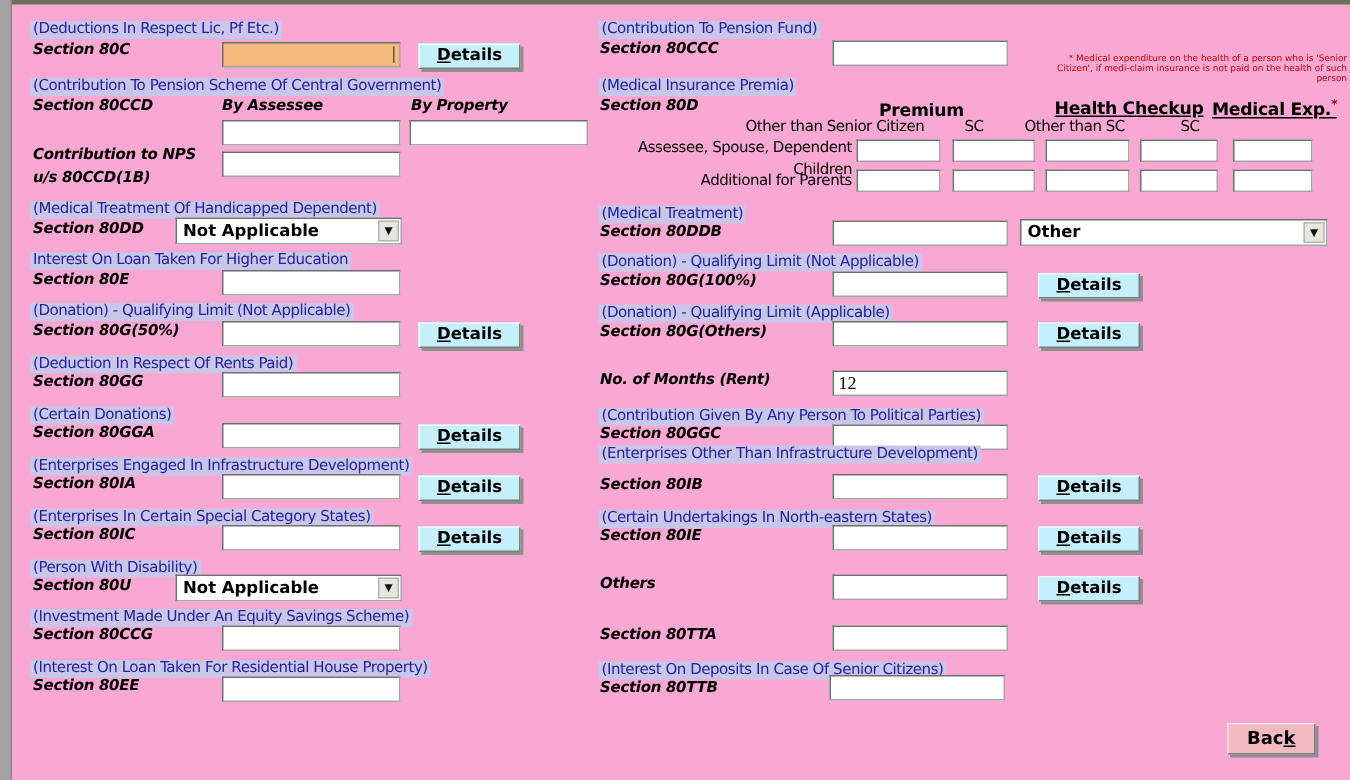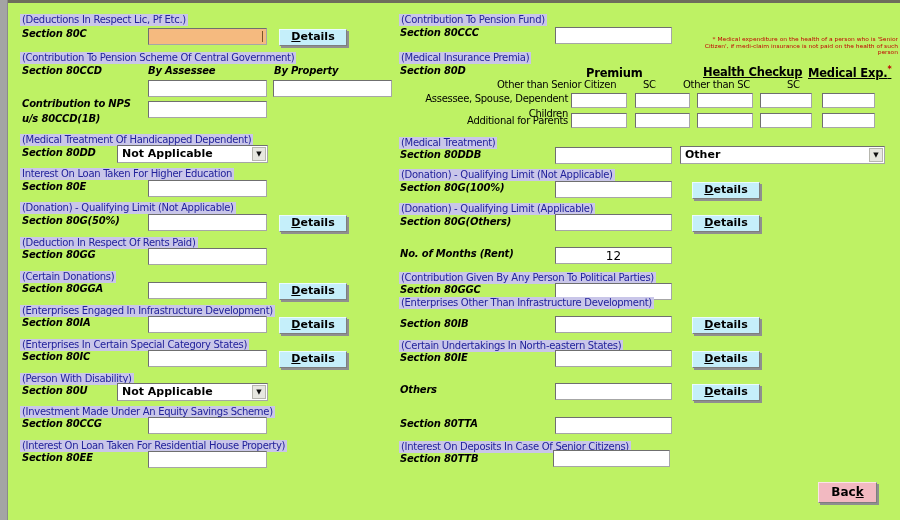--- a/index.html
+++ b/index.html
@@ -1,26 +1,26 @@
 <!DOCTYPE html>
 <html><head>
 <meta charset="utf-8">
 <style>
   html,body{margin:0;padding:0;background:#e8e8e8;}
-  #screen{position:relative;width:900px;height:520px;background:#bef264;
+  #screen{position:relative;width:900px;height:520px;background:#f9a8d4;
           font-family:"DejaVu Sans","Liberation Sans",sans-serif;overflow:hidden;}
   .topline{position:absolute;left:0;top:0;width:900px;height:3px;background:#6E6E5C;}
   .leftbar{position:absolute;left:0;top:0;width:7px;height:520px;background:#A4A4A4;border-right:1px solid #8A8A8A;}
   .cap{position:absolute;background:#C9C6E9;color:#22229B;font-size:10px;line-height:12px;
        letter-spacing:-0.3px;padding:0 2px;white-space:nowrap;}
   .sec{position:absolute;font-size:10px;font-weight:bold;color:#000;letter-spacing:-0.2px;white-space:nowrap;font-style:italic;}
   .inp{position:absolute;box-sizing:border-box;width:119px;height:17px;background:#fff;
        border:1px solid;border-color:#6F6F6F #A6A6A6 #A6A6A6 #6F6F6F;font-family:inherit;
        font-size:11px;padding:0 3px;margin:0;}
-  .inp.num{text-align:center;font-size:12px;}
+  .inp.num{text-align:left;font-size:12px;font-family:Liberation Serif, serif;}
   .inp80c{background:#F5BA7F;}
   .caret{position:absolute;width:1px;height:11px;background:#7A5526;}
   .btn{position:absolute;box-sizing:border-box;width:68px;height:17px;background:#C5EFFA;
        border:1px solid;border-color:#EAFBFF #7E7E7E #7E7E7E #EAFBFF;box-shadow:2px 2px 0 #8F8F8F;
        font-size:11px;font-weight:bold;text-align:center;line-height:14px;color:#000;cursor:pointer;}
   .backbtn{position:absolute;box-sizing:border-box;width:59px;height:21px;background:#F2B9C1;
        border:1px solid;border-color:#FBE3E7 #7E7E7E #7E7E7E #FBE3E7;box-shadow:2px 2px 0 #8F8F8F;
        font-size:12px;font-weight:bold;text-align:center;line-height:18px;color:#000;cursor:pointer;}
   .cmb{position:absolute;box-sizing:border-box;height:18px;background:#fff;
        border:1px solid;border-color:#6F6F6F #A6A6A6 #A6A6A6 #6F6F6F;font-size:11px;font-weight:bold;

